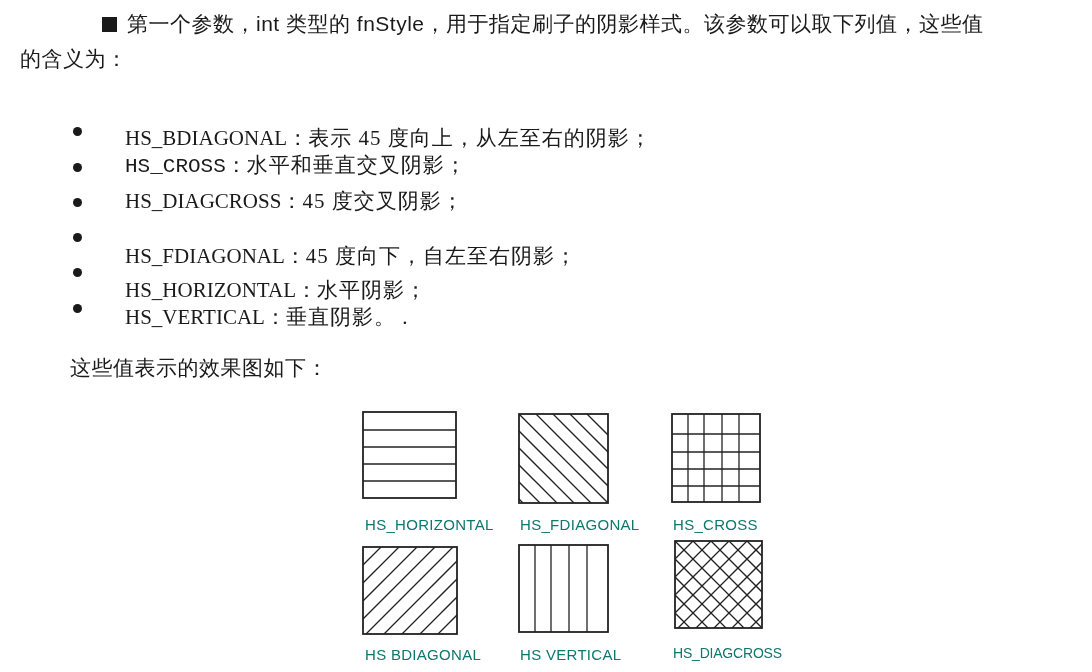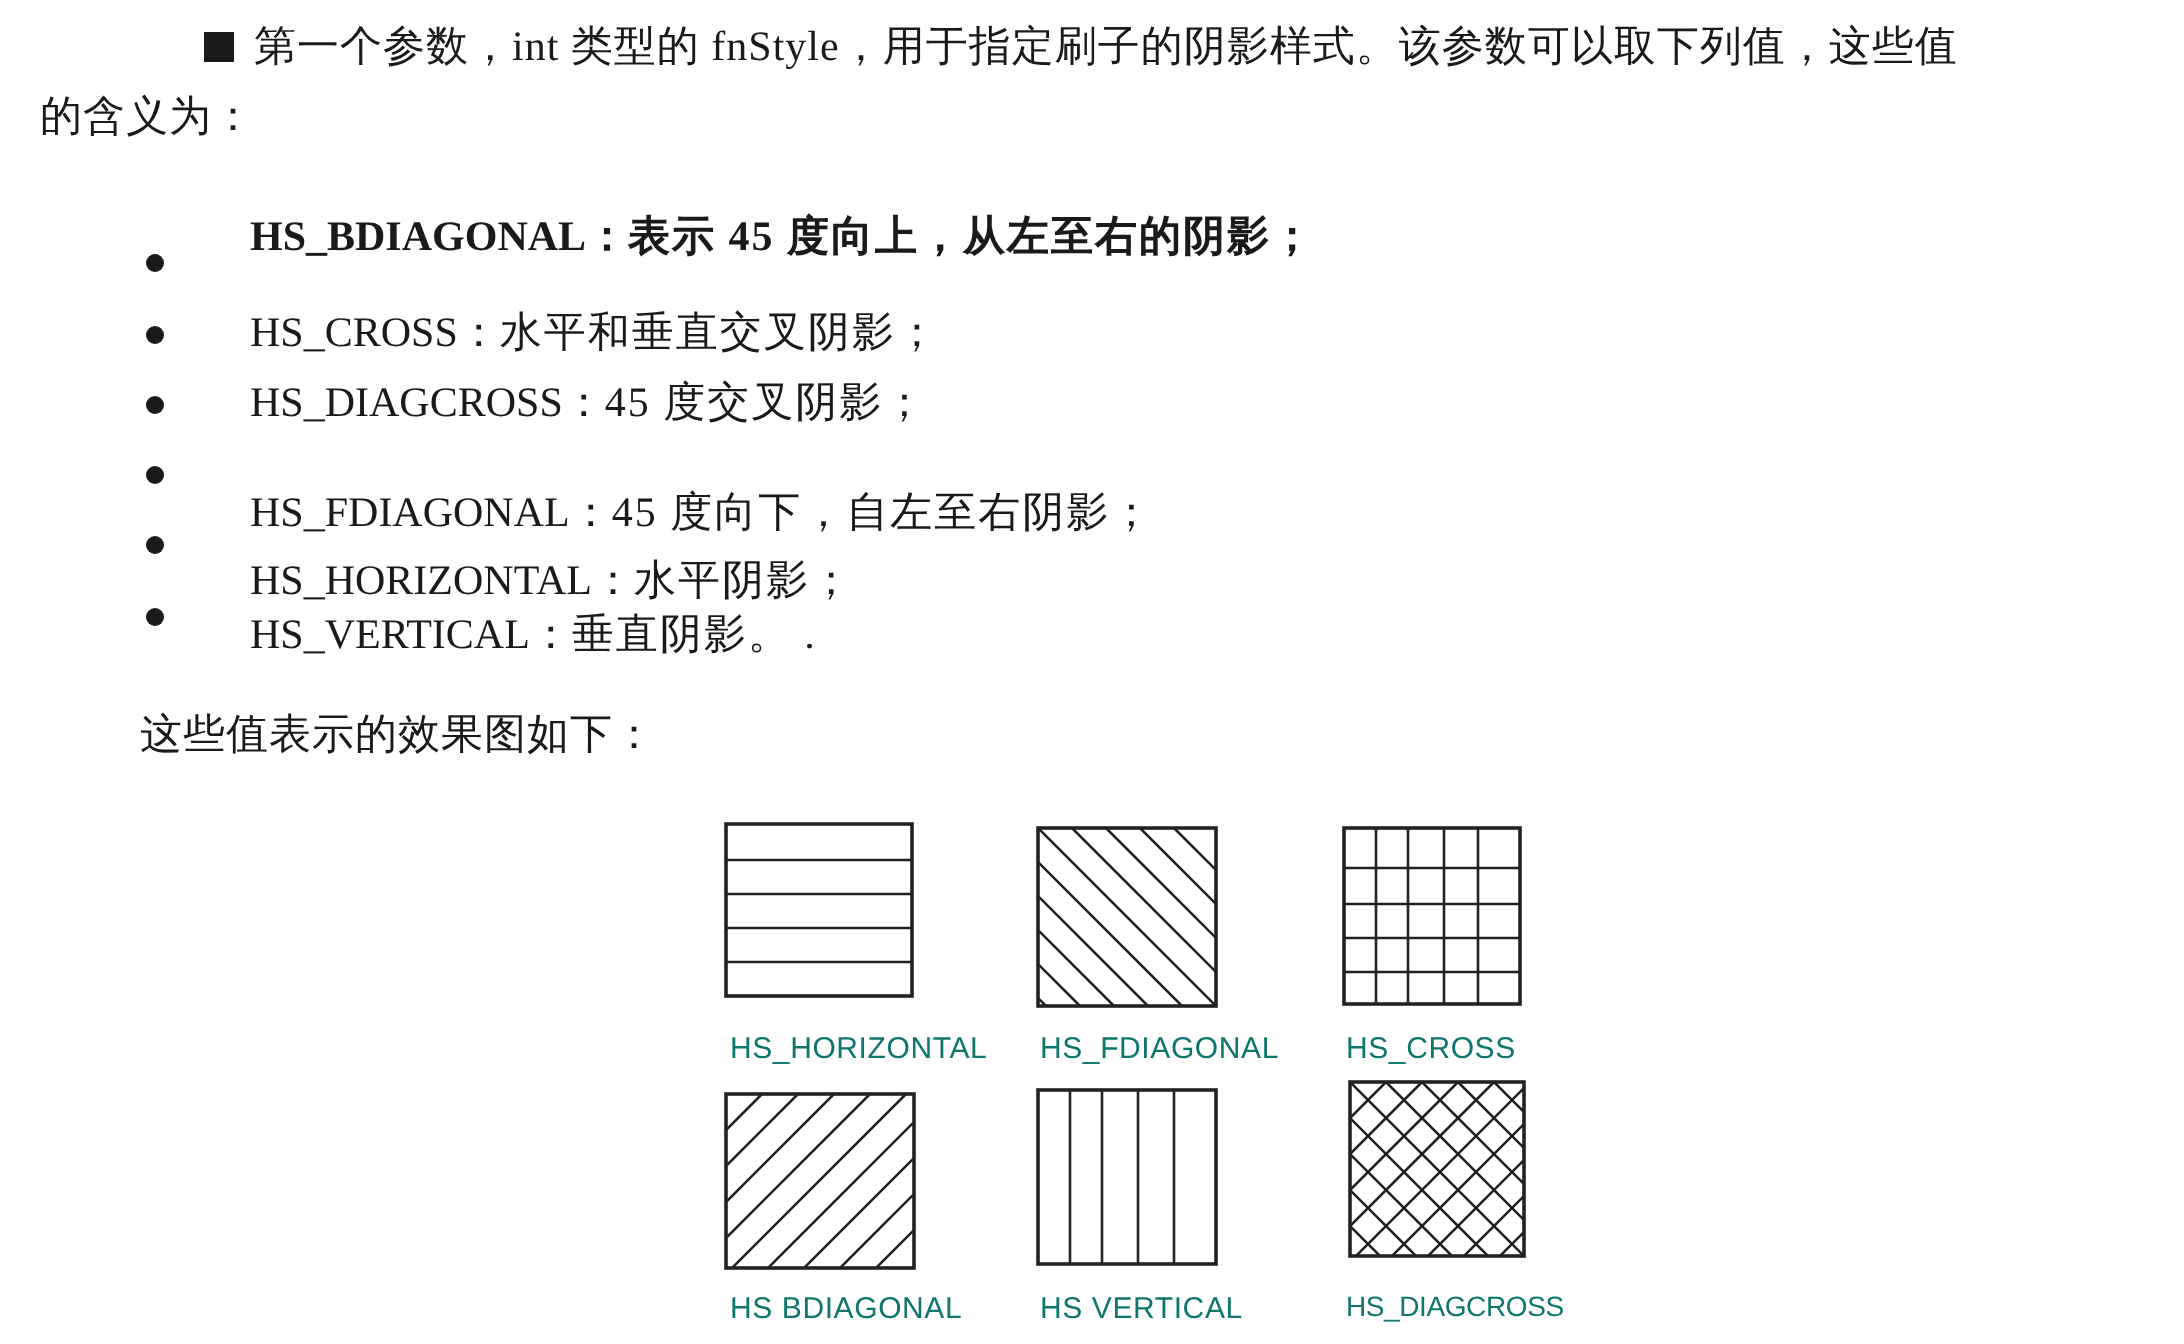--- a/index.html
+++ b/index.html
@@ -13,21 +13,21 @@
       position: relative;
       overflow: hidden;
       color: #1a1a1a;
       font-family: "DejaVu Serif", "Liberation Serif", serif;
     }
     .abs { position: absolute; white-space: nowrap; }
     .para {
       font-size: 21px;
       line-height: 1;
       letter-spacing: 0.5px;
-      font-family: Liberation Serif, serif;
+      font-family: Liberation Sans, sans-serif;
     }
     .square-bullet {
       display: inline-block;
       width: 15px;
       height: 15px;
       background: #1a1a1a;
       margin-right: 10px;
       vertical-align: -1px;
     }
     .list-item {
@@ -70,27 +70,27 @@
 <body>
 
 <div class="abs para" style="left:102px; top:13px;">
   <span class="square-bullet"></span><span>第一个参数，int 类型的 fnStyle，用于指定刷子的阴影样式。该参数可以取下列值，这些值</span>
 </div>
 <div class="abs para" style="left:20px; top:48px;text-align:center;">的含义为：</div>
 
 <div>
   <div>
     <span class="dot" style="top:127px;"></span>
-    <div class="abs list-item" style="left:125px; top:108px;font-weight:bold;">
+    <div class="abs list-item" style="left:125px; top:128px;">
       <span class="hs-name">HS_BDIAGONAL：</span><span class="hs-desc">表示 45 度向上，从左至右的阴影；</span>
     </div>
   </div>
   <div>
     <span class="dot" style="top:163px;"></span>
-    <div class="abs list-item" style="left:125px; top:156px;">
+    <div class="abs list-item" style="left:125px; top:156px;font-family:Liberation Mono, monospace;">
       <span class="hs-name">HS_CROSS：</span><span class="hs-desc">水平和垂直交叉阴影；</span>
     </div>
   </div>
   <div>
     <span class="dot" style="top:198px;"></span>
     <div class="abs list-item" style="left:125px; top:191px;">
       <span class="hs-name">HS_DIAGCROSS：</span><span class="hs-desc">45 度交叉阴影；</span>
     </div>
   </div>
   <div>

